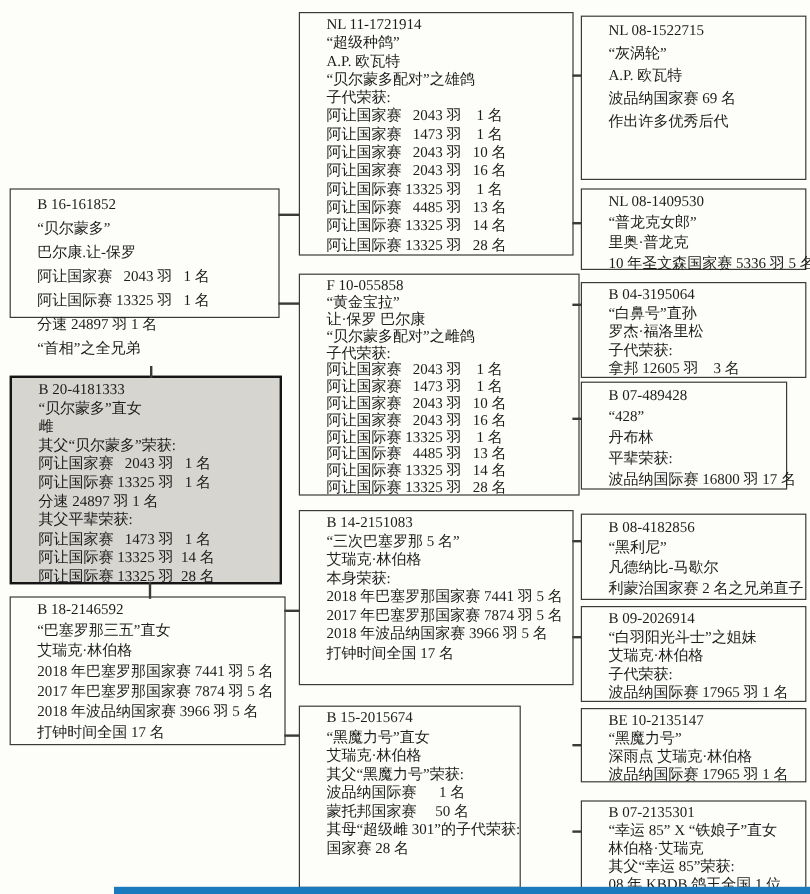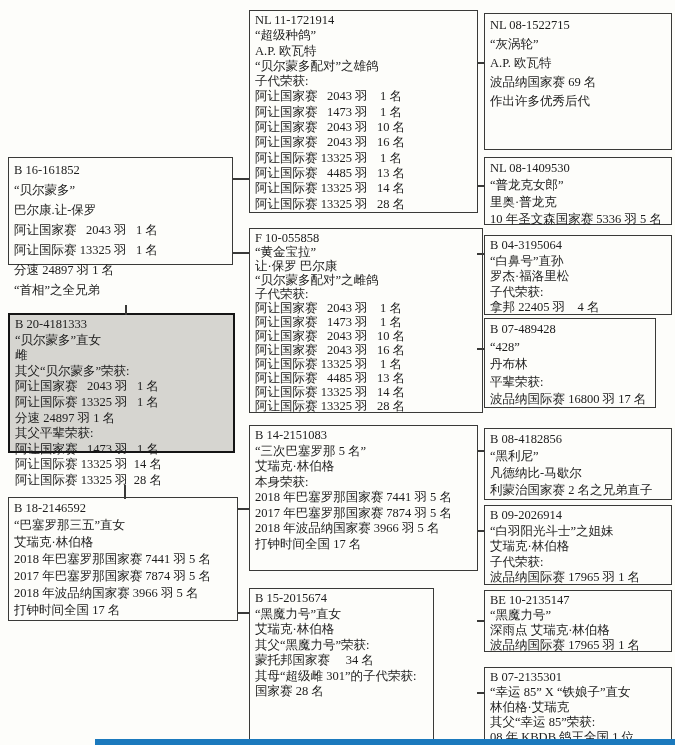--- a/index.html
+++ b/index.html
@@ -2,21 +2,21 @@
 <html><head>
 <meta charset="utf-8">
 <style>
   html,body{margin:0;padding:0;background:#ffffff;}
   .stage{
     position:relative;width:675px;height:745px;background:#fdfdfa;overflow:hidden;
     font-family:"Liberation Serif","DejaVu Serif",serif;color:#1c1c1c;
   }
   .pbox{
     position:absolute;border:1.5px solid #3a3a38;background:#fdfdfa;box-sizing:border-box;
-    padding:2px 0 0 5px;
+    padding:2px 0 0 22px;
   }
   .pbox .line{white-space:pre;font-size:12.5px;line-height:var(--lh,15.5px);}
   .pbox.subject{border:2.5px solid #151515;background:#d6d5d0;}
   .hline,.vline{position:absolute;background:#3a3a38;}
   .hline{height:1.5px;}
   .vline{width:1.5px;}
   .bluebar{position:absolute;background:#1b79bd;}
 </style>
 </head>
 <body>
@@ -28,21 +28,21 @@
         <div class="line">B 16-161852</div>
         <div class="line">“贝尔蒙多”</div>
         <div class="line">巴尔康.让-保罗</div>
         <div class="line">阿让国家赛   2043 羽   1 名</div>
         <div class="line">阿让国际赛 13325 羽   1 名</div>
         <div class="line">分速 24897 羽 1 名</div>
         <div class="line">“首相”之全兄弟</div>
       </div>
   </div>
 
-  <div class="pbox subject" style="left:8px;top:313px;width:227px;height:140px;--lh:15.6px">
+  <div class="pbox subject" style="left:8px;top:313px;width:227px;height:174px;--lh:15.6px">
     <div>
         <div class="line">B 20-4181333</div>
         <div class="line">“贝尔蒙多”直女</div>
         <div class="line">雌</div>
         <div class="line">其父“贝尔蒙多”荣获:</div>
         <div class="line">阿让国家赛   2043 羽   1 名</div>
         <div class="line">阿让国际赛 13325 羽   1 名</div>
         <div class="line">分速 24897 羽 1 名</div>
         <div class="line">其父平辈荣获:</div>
         <div class="line">阿让国家赛   1473 羽   1 名</div>
@@ -111,21 +111,22 @@
         <div class="line">打钟时间全国 17 名</div>
       </div>
   </div>
 
   <div class="pbox" style="left:249px;top:588px;width:185px;height:152px;--lh:15.5px">
     <div>
         <div class="line">B 15-2015674</div>
         <div class="line">“黑魔力号”直女</div>
         <div class="line">艾瑞克·林伯格</div>
         <div class="line">其父“黑魔力号”荣获:</div>
-        <div class="line">蒙托邦国家赛     34 名</div>
+        <div class="line">波品纳国际赛      1 名</div>
+        <div class="line">蒙托邦国家赛     50 名</div>
         <div class="line">其母“超级雌 301”的子代荣获:</div>
         <div class="line">国家赛 28 名</div>
       </div>
   </div>
 
   <div class="pbox" style="left:484px;top:13px;width:188px;height:137px;--lh:19px">
     <div>
         <div class="line">NL 08-1522715</div>
         <div class="line">“灰涡轮”</div>
         <div class="line">A.P. 欧瓦特</div>
@@ -142,21 +143,21 @@
         <div class="line">10 年圣文森国家赛 5336 羽 5 名</div>
       </div>
   </div>
 
   <div class="pbox" style="left:484px;top:235px;width:188px;height:80px;--lh:15.5px">
     <div>
         <div class="line">B 04-3195064</div>
         <div class="line">“白鼻号”直孙</div>
         <div class="line">罗杰·福洛里松</div>
         <div class="line">子代荣获:</div>
-        <div class="line">拿邦 22405 羽    4 名</div>
+        <div class="line">拿邦 12605 羽    3 名</div>
       </div>
   </div>
 
   <div class="pbox" style="left:484px;top:318px;width:172px;height:90px;--lh:17.5px">
     <div>
         <div class="line">B 07-489428</div>
         <div class="line">“428”</div>
         <div class="line">丹布林</div>
         <div class="line">平辈荣获:</div>
         <div class="line">波品纳国际赛 16800 羽 17 名</div>

